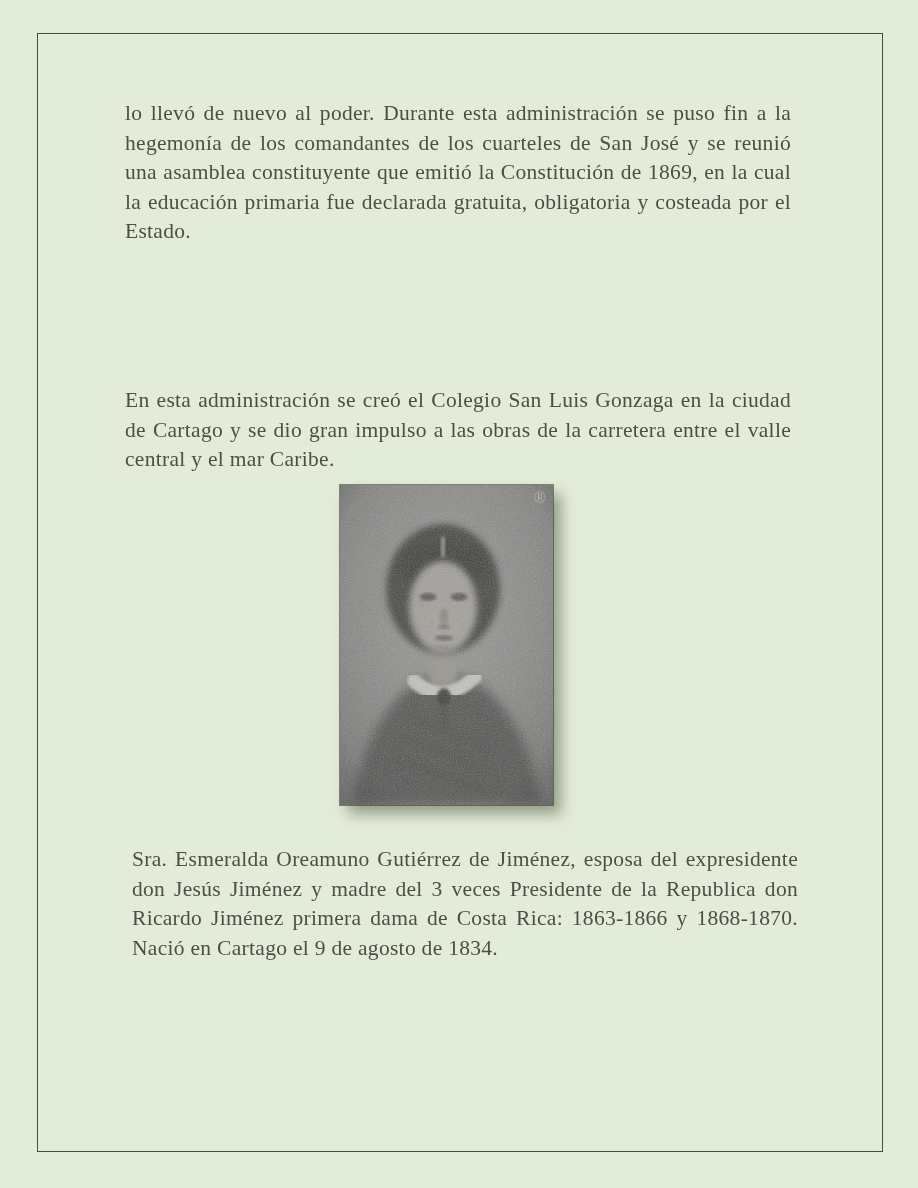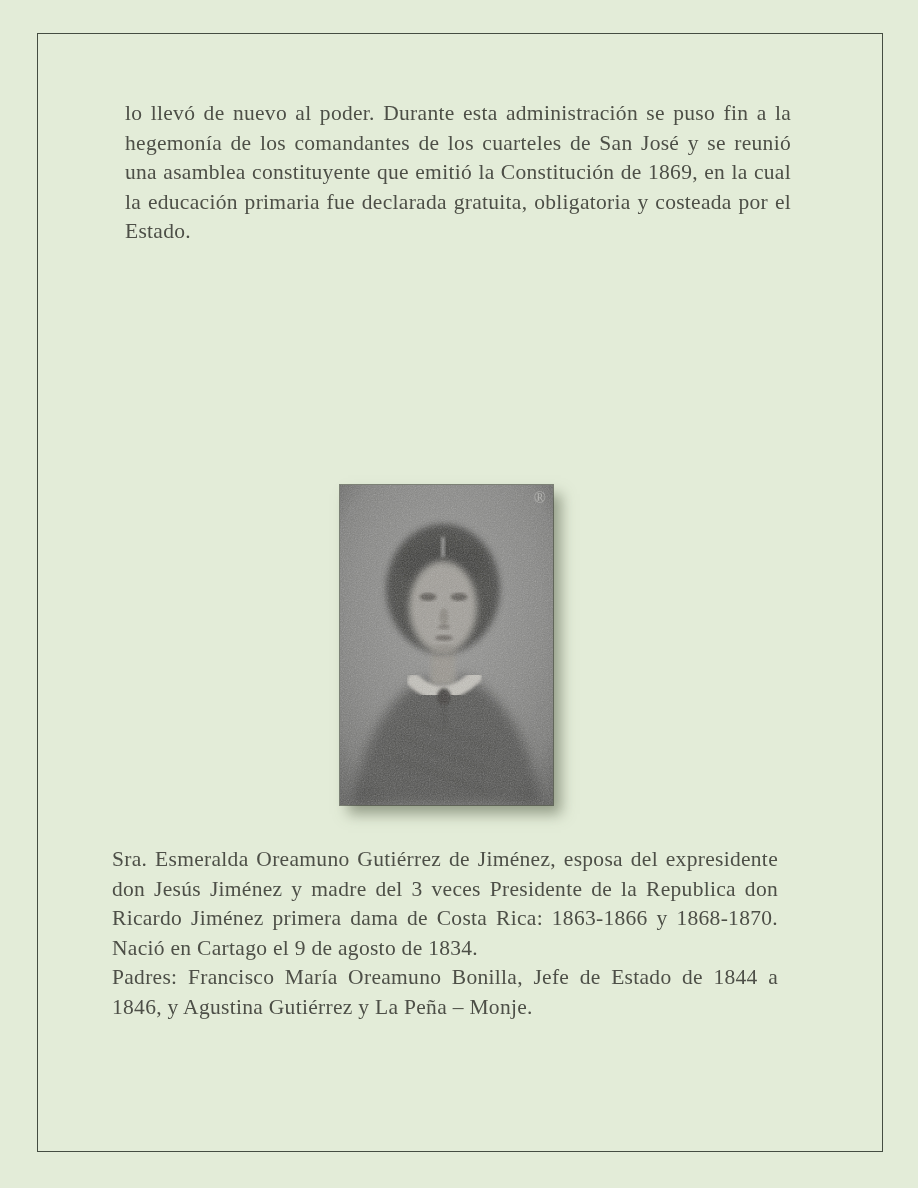--- a/index.html
+++ b/index.html
@@ -57,41 +57,42 @@
     top: 5px;
     right: 7px;
     font-size: 16px;
     color: #cfcfcb;
     opacity: 0.6;
     line-height: 1;
     user-select: none;
   }
   .caption {
     position: absolute;
-    left: 112px;
+    left: 132px;
     top: 845px;
     width: 666px;
   }
   .caption p {
     margin: 0;
     font-size: 21.5px;
     line-height: 29.6px;
     letter-spacing: 0.3px;
     text-align: justify;
     text-justify: inter-word;
   }
 </style>
 </head>
 <body>
 
 <div class="page">
 
   <div class="frame"></div>
 
   <p class="para p1">lo llevó de nuevo al poder. Durante esta administración se puso fin a la hegemonía de los comandantes de los cuarteles de San José y se reunió una asamblea constituyente que emitió la Constitución de 1869, en la cual la educación primaria fue declarada gratuita, obligatoria y costeada por el Estado.</p>
+  <p class="para p3">En esta administración se creó el Colegio San Luis Gonzaga en la ciudad de Cartago y se dio gran impulso a las obras de la carretera entre el valle central y el mar Caribe.</p>
 
   <figure class="photo">
     <svg width="213" height="320" viewBox="0 0 213 320" aria-hidden="true">
       <defs>
         <radialGradient id="bgv" cx="50%" cy="38%" r="80%">
           <stop offset="0%" stop-color="#999997"></stop>
           <stop offset="55%" stop-color="#8b8b89"></stop>
           <stop offset="100%" stop-color="#737371"></stop>
         </radialGradient>
         <radialGradient id="vig" cx="50%" cy="45%" r="75%">
@@ -142,16 +143,15 @@
       <rect x="101" y="220" width="6" height="20" fill="#4a4846" filter="url(#b2)"></rect>
 
       <rect x="0" y="0" width="213" height="320" fill="url(#vig)"></rect>
       <rect x="0" y="0" width="213" height="320" filter="url(#grain)"></rect>
     </svg>
     <span class="watermark">®</span>
   </figure>
 
   <div class="caption">
     <p>Sra. Esmeralda Oreamuno Gutiérrez de Jiménez, esposa del expresidente don Jesús Jiménez y madre del 3 veces Presidente de la Republica don Ricardo Jiménez primera dama de Costa Rica: 1863-1866 y 1868-1870. Nació en Cartago el 9 de agosto de 1834.</p>
-    <p>Padres: Francisco María Oreamuno Bonilla, Jefe de Estado de 1844 a 1846, y Agustina Gutiérrez y La Peña – Monje.</p>
   </div>
 
 </div>
 
 </body></html>

